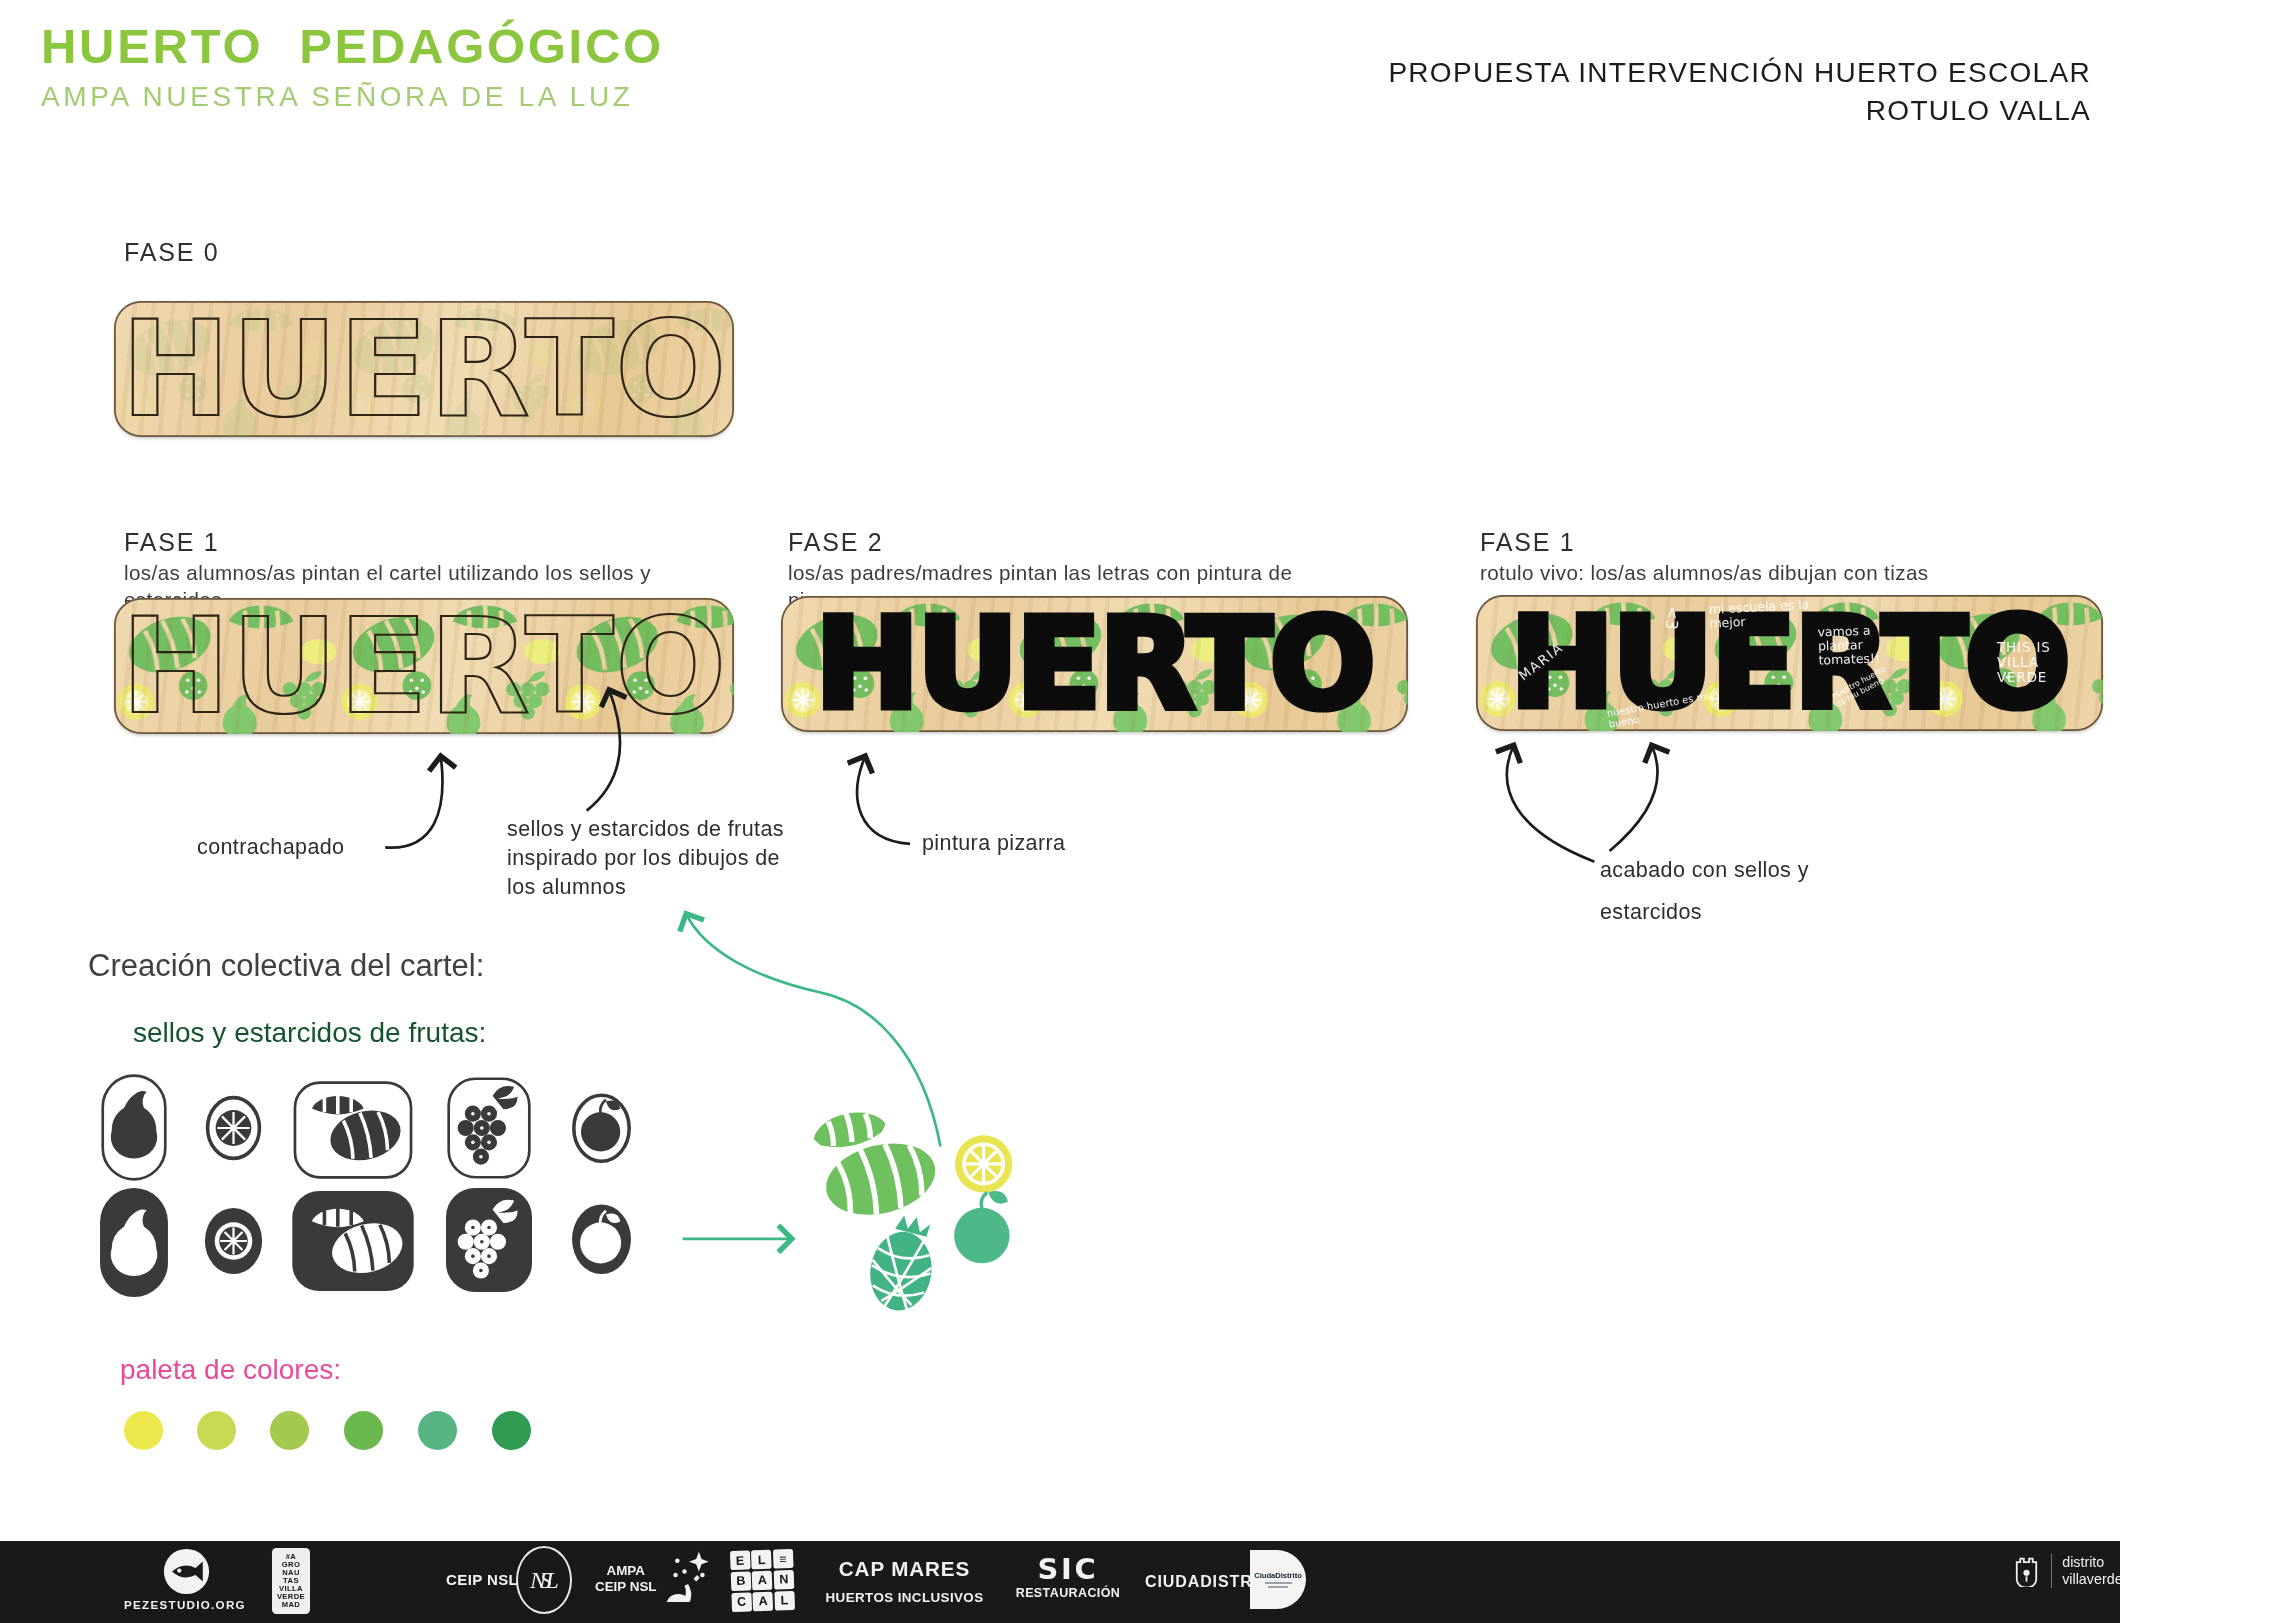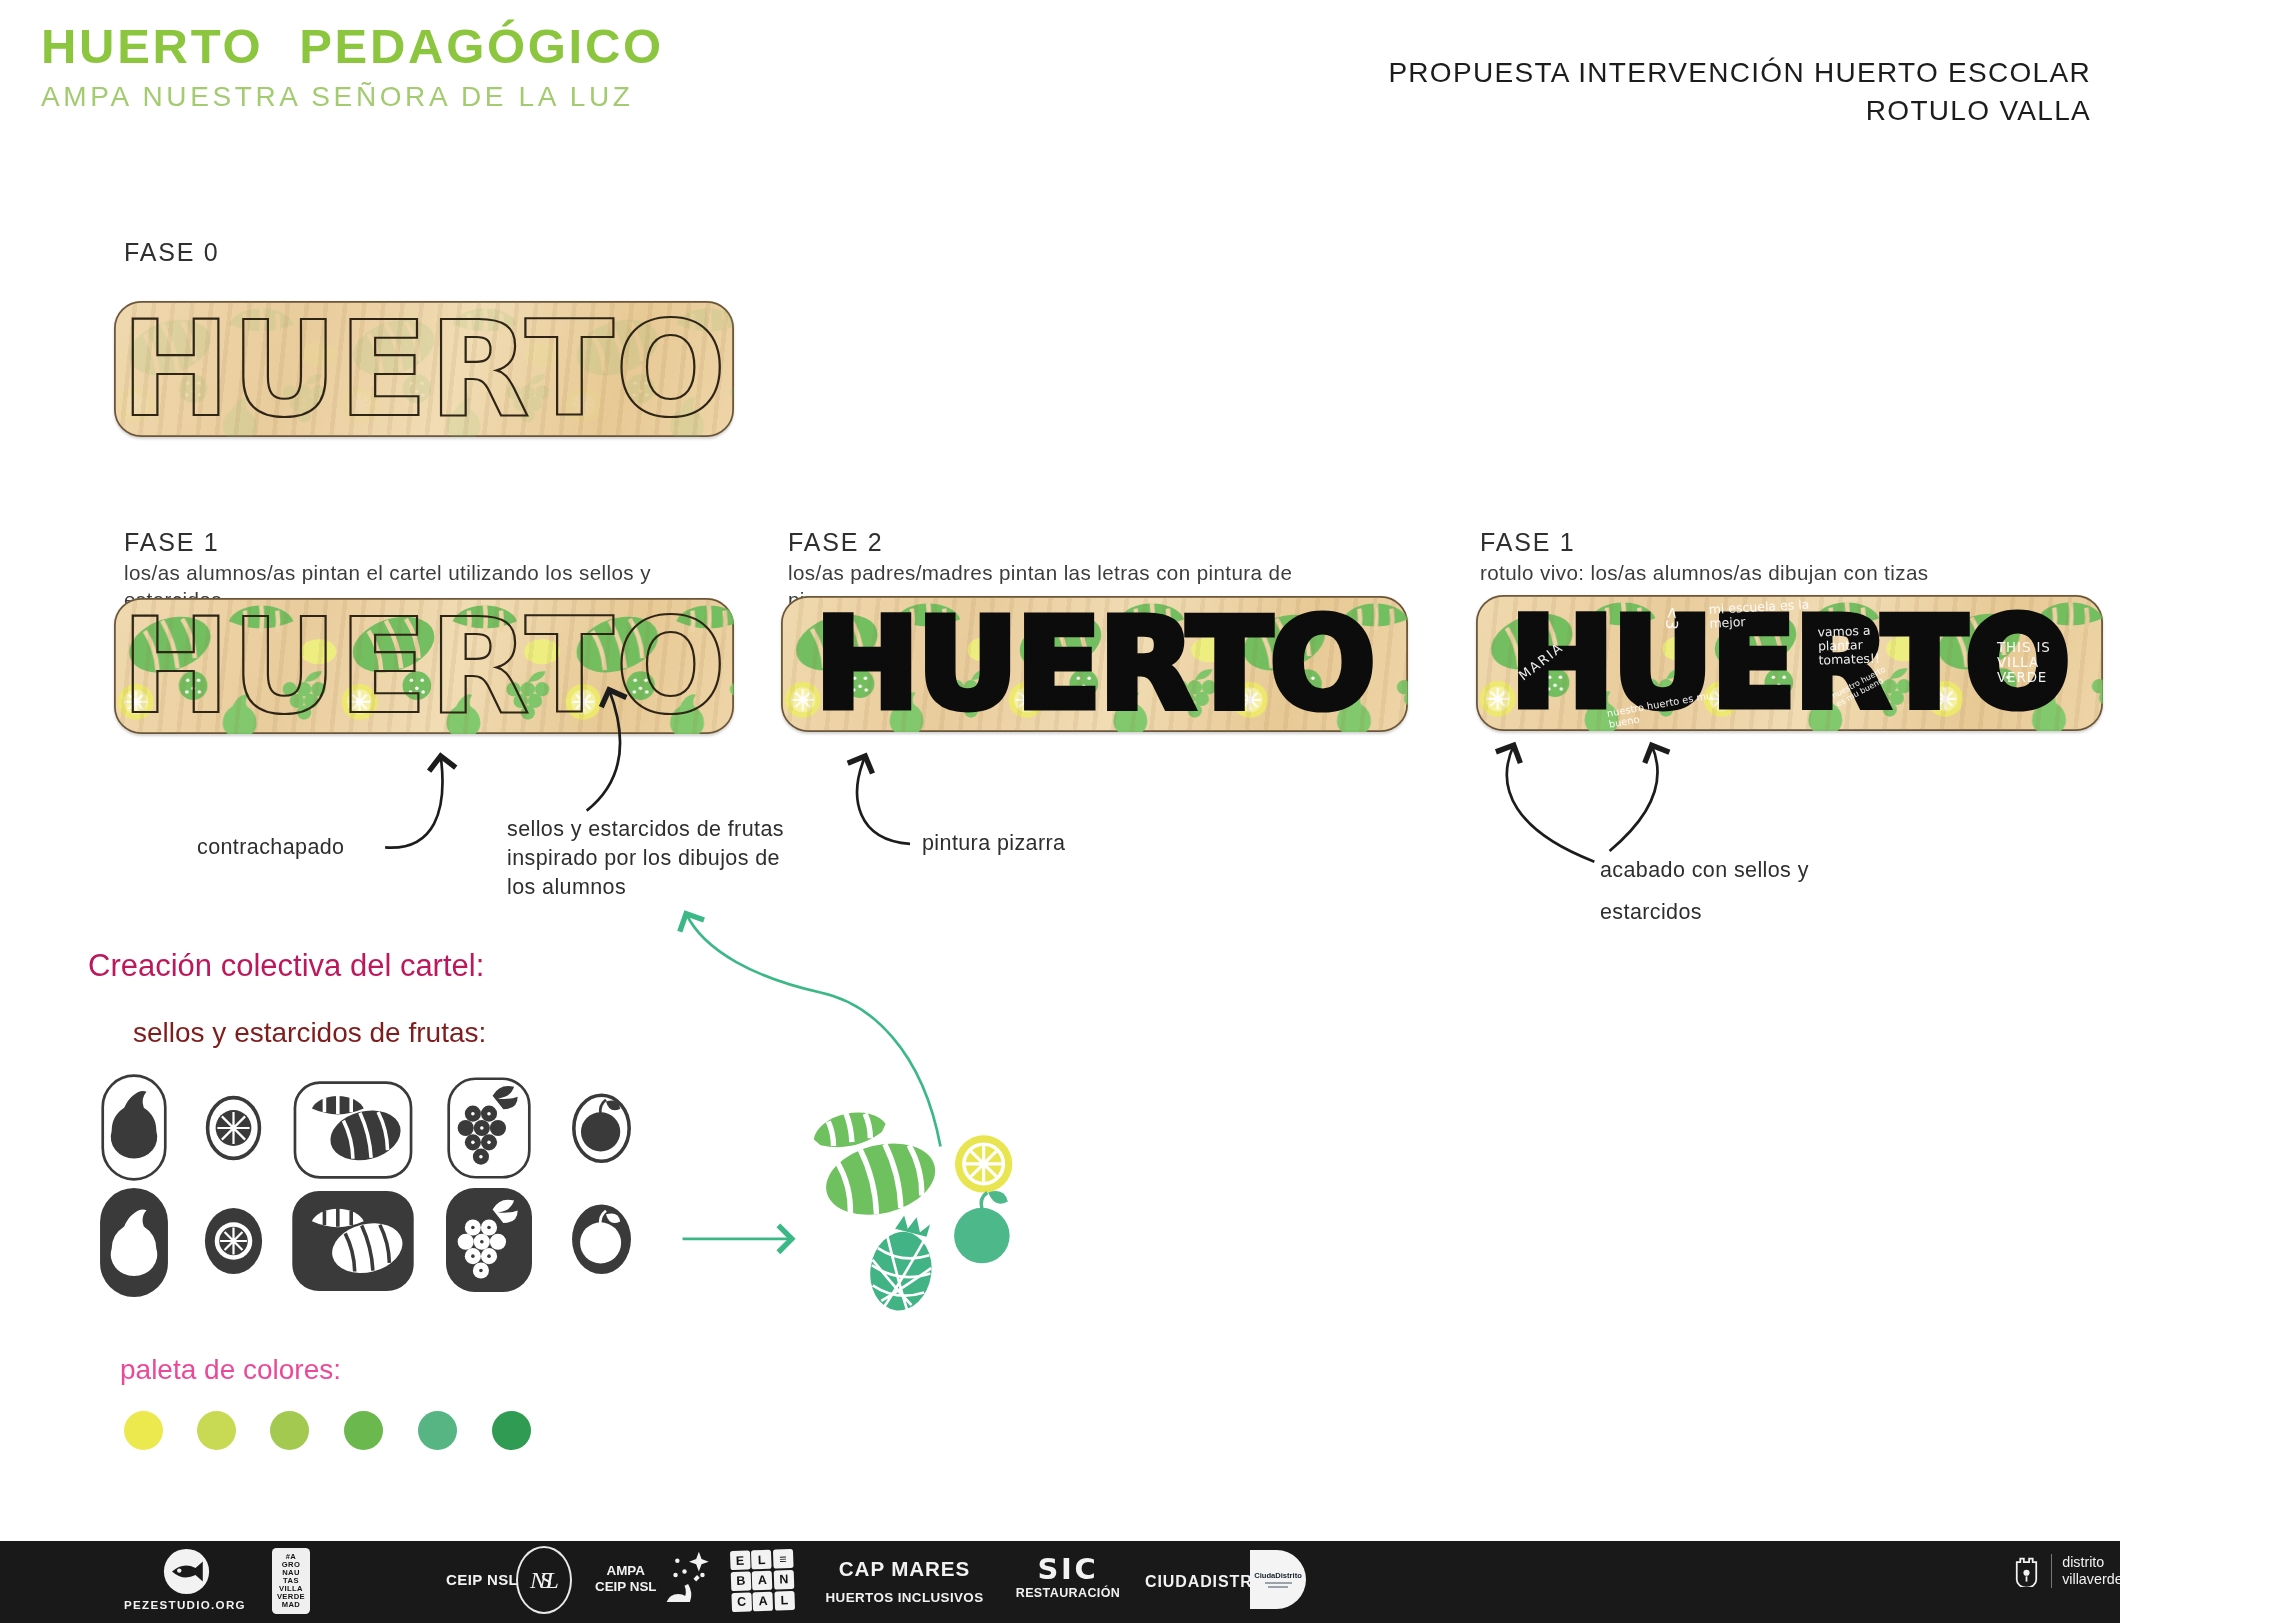--- a/index.html
+++ b/index.html
@@ -40,22 +40,22 @@
   .chalk-nuestro-sm{left:355px;top:81px;font-size:8px;width:70px;transform:rotate(-28deg);}
   .chalk-nuestro{left:131px;top:102px;font-size:9.9px;width:125px;transform:rotate(-10deg);}
   .chalk-villa{left:521px;top:45px;font-size:13.4px;width:75px;letter-spacing:0.9px;}
 
   
   .annot{position:absolute;font-size:21.5px;color:#2e2e2e;letter-spacing:0.4px;line-height:29px;}
   #annot-acabado{line-height:42px;}
   #overlay-arrows{position:absolute;left:0;top:0;z-index:6;pointer-events:none;}
 
   
-  .sec-heading{position:absolute;left:88px;top:948px;font-size:31px;color:#be185d;}
-  .stamps-label{position:absolute;left:133px;top:1017px;font-size:28px;color:#7f1d1d;}
+  .sec-heading{position:absolute;left:88px;top:948px;font-size:31px;color:#404040;}
+  .stamps-label{position:absolute;left:133px;top:1017px;font-size:28px;color:#14532d;}
   .palette-label{position:absolute;left:120px;top:1354px;font-size:28px;color:#ec4899;}
   .stamp{position:absolute;}
   .swatch{position:absolute;width:39px;height:39px;border-radius:50%;top:1411px;}
 
   
   .footer{position:absolute;left:0;top:1541px;width:2293px;height:82px;background:#191919;}
   .footer *{color:#f2f2f2;}
   .f-item{position:absolute;}
   .pez-text{left:124px;top:57px;font-size:11.6px;letter-spacing:1.3px;font-weight:bold;}
   .agro-badge{left:272px;top:7.2px;width:38px;height:66px;background:#efefef;border-radius:4.5px;

